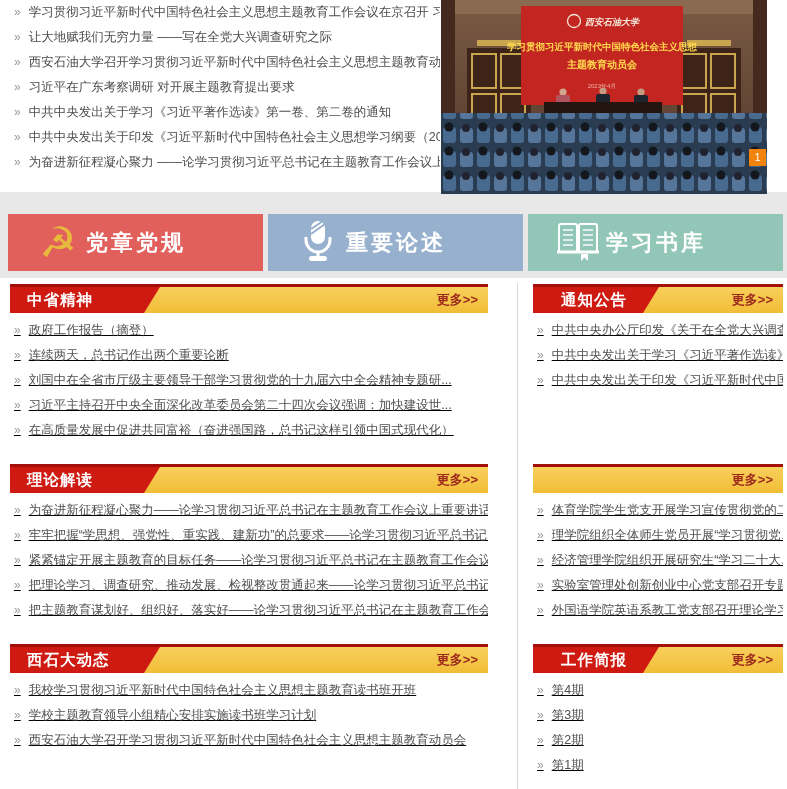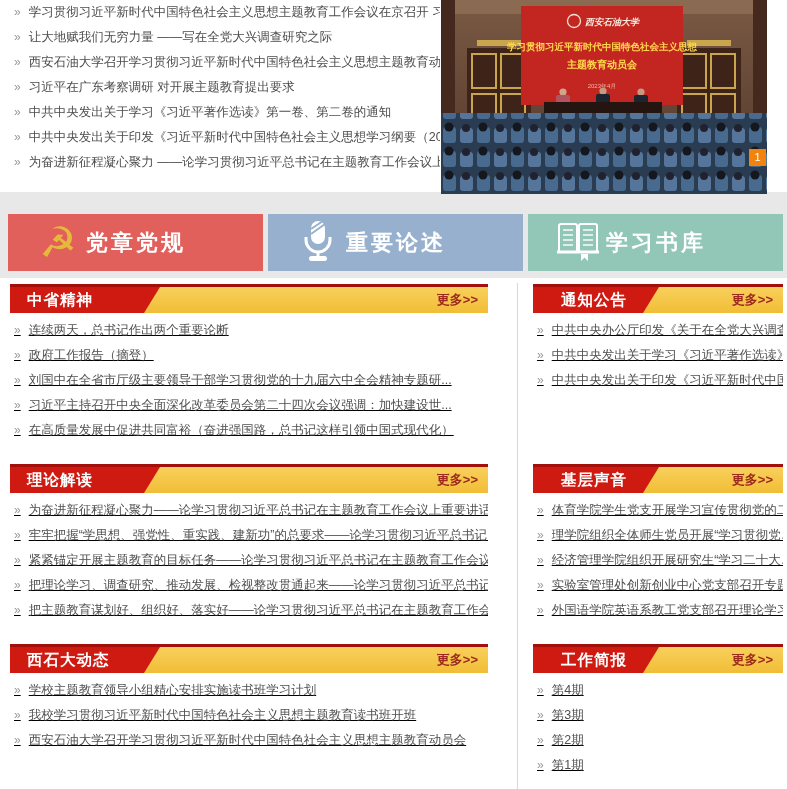--- a/index.html
+++ b/index.html
@@ -194,24 +194,24 @@
 <div class="col-divider"></div>
 
 <div class="section sec-left" id="sec-zhongsheng">
   <div class="sec-line"></div>
   <div class="sec-bar">
     <div class="sec-title">中省精神</div>
     <a class="sec-more">更多&gt;&gt;</a>
   </div>
   <ul class="sec-items">
 
+      <li><span class="blt">»</span><span>政府工作报告（摘登）</span></li>
+
       <li><span class="blt">»</span><span>连续两天，总书记作出两个重要论断</span></li>
 
-      <li><span class="blt">»</span><span>政府工作报告（摘登）</span></li>
-
       <li><span class="blt">»</span><span>刘国中在全省市厅级主要领导干部学习贯彻党的十九届六中全会精神专题研...</span></li>
 
       <li><span class="blt">»</span><span>习近平主持召开中央全面深化改革委员会第二十四次会议强调：加快建设世...</span></li>
 
       <li><span class="blt">»</span><span>在高质量发展中促进共同富裕（奋进强国路，总书记这样引领中国式现代化）</span></li>
     </ul>
 </div>
 
 <div class="section sec-left" id="sec-lilun">
   <div class="sec-line"></div>
@@ -234,24 +234,24 @@
 </div>
 
 <div class="section sec-left" id="sec-xishida">
   <div class="sec-line"></div>
   <div class="sec-bar">
     <div class="sec-title">西石大动态</div>
     <a class="sec-more">更多&gt;&gt;</a>
   </div>
   <ul class="sec-items">
 
+      <li><span class="blt">»</span><span>我校学习贯彻习近平新时代中国特色社会主义思想主题教育读书班开班</span></li>
+
       <li><span class="blt">»</span><span>学校主题教育领导小组精心安排实施读书班学习计划</span></li>
 
-      <li><span class="blt">»</span><span>我校学习贯彻习近平新时代中国特色社会主义思想主题教育读书班开班</span></li>
-
       <li><span class="blt">»</span><span>西安石油大学召开学习贯彻习近平新时代中国特色社会主义思想主题教育动员会</span></li>
     </ul>
 </div>
 
 <div class="section sec-right" id="sec-tongzhi">
   <div class="sec-line"></div>
   <div class="sec-bar">
     <div class="sec-title">通知公告</div>
     <a class="sec-more">更多&gt;&gt;</a>
   </div>
@@ -261,21 +261,20 @@
 
       <li><span class="blt">»</span><span>中共中央发出关于学习《习近平著作选读》…</span></li>
 
       <li><span class="blt">»</span><span>中共中央发出关于印发《习近平新时代中国…</span></li>
     </ul>
 </div>
 
 <div class="section sec-right" id="sec-jiceng">
   <div class="sec-line"></div>
   <div class="sec-bar">
-    <div class="sec-title">基层声音</div>
     <a class="sec-more">更多&gt;&gt;</a>
   </div>
   <ul class="sec-items">
 
       <li><span class="blt">»</span><span>体育学院学生党支开展学习宣传贯彻党的二…</span></li>
 
       <li><span class="blt">»</span><span>理学院组织全体师生党员开展“学习贯彻党…</span></li>
 
       <li><span class="blt">»</span><span>经济管理学院组织开展研究生“学习二十大…</span></li>
 

